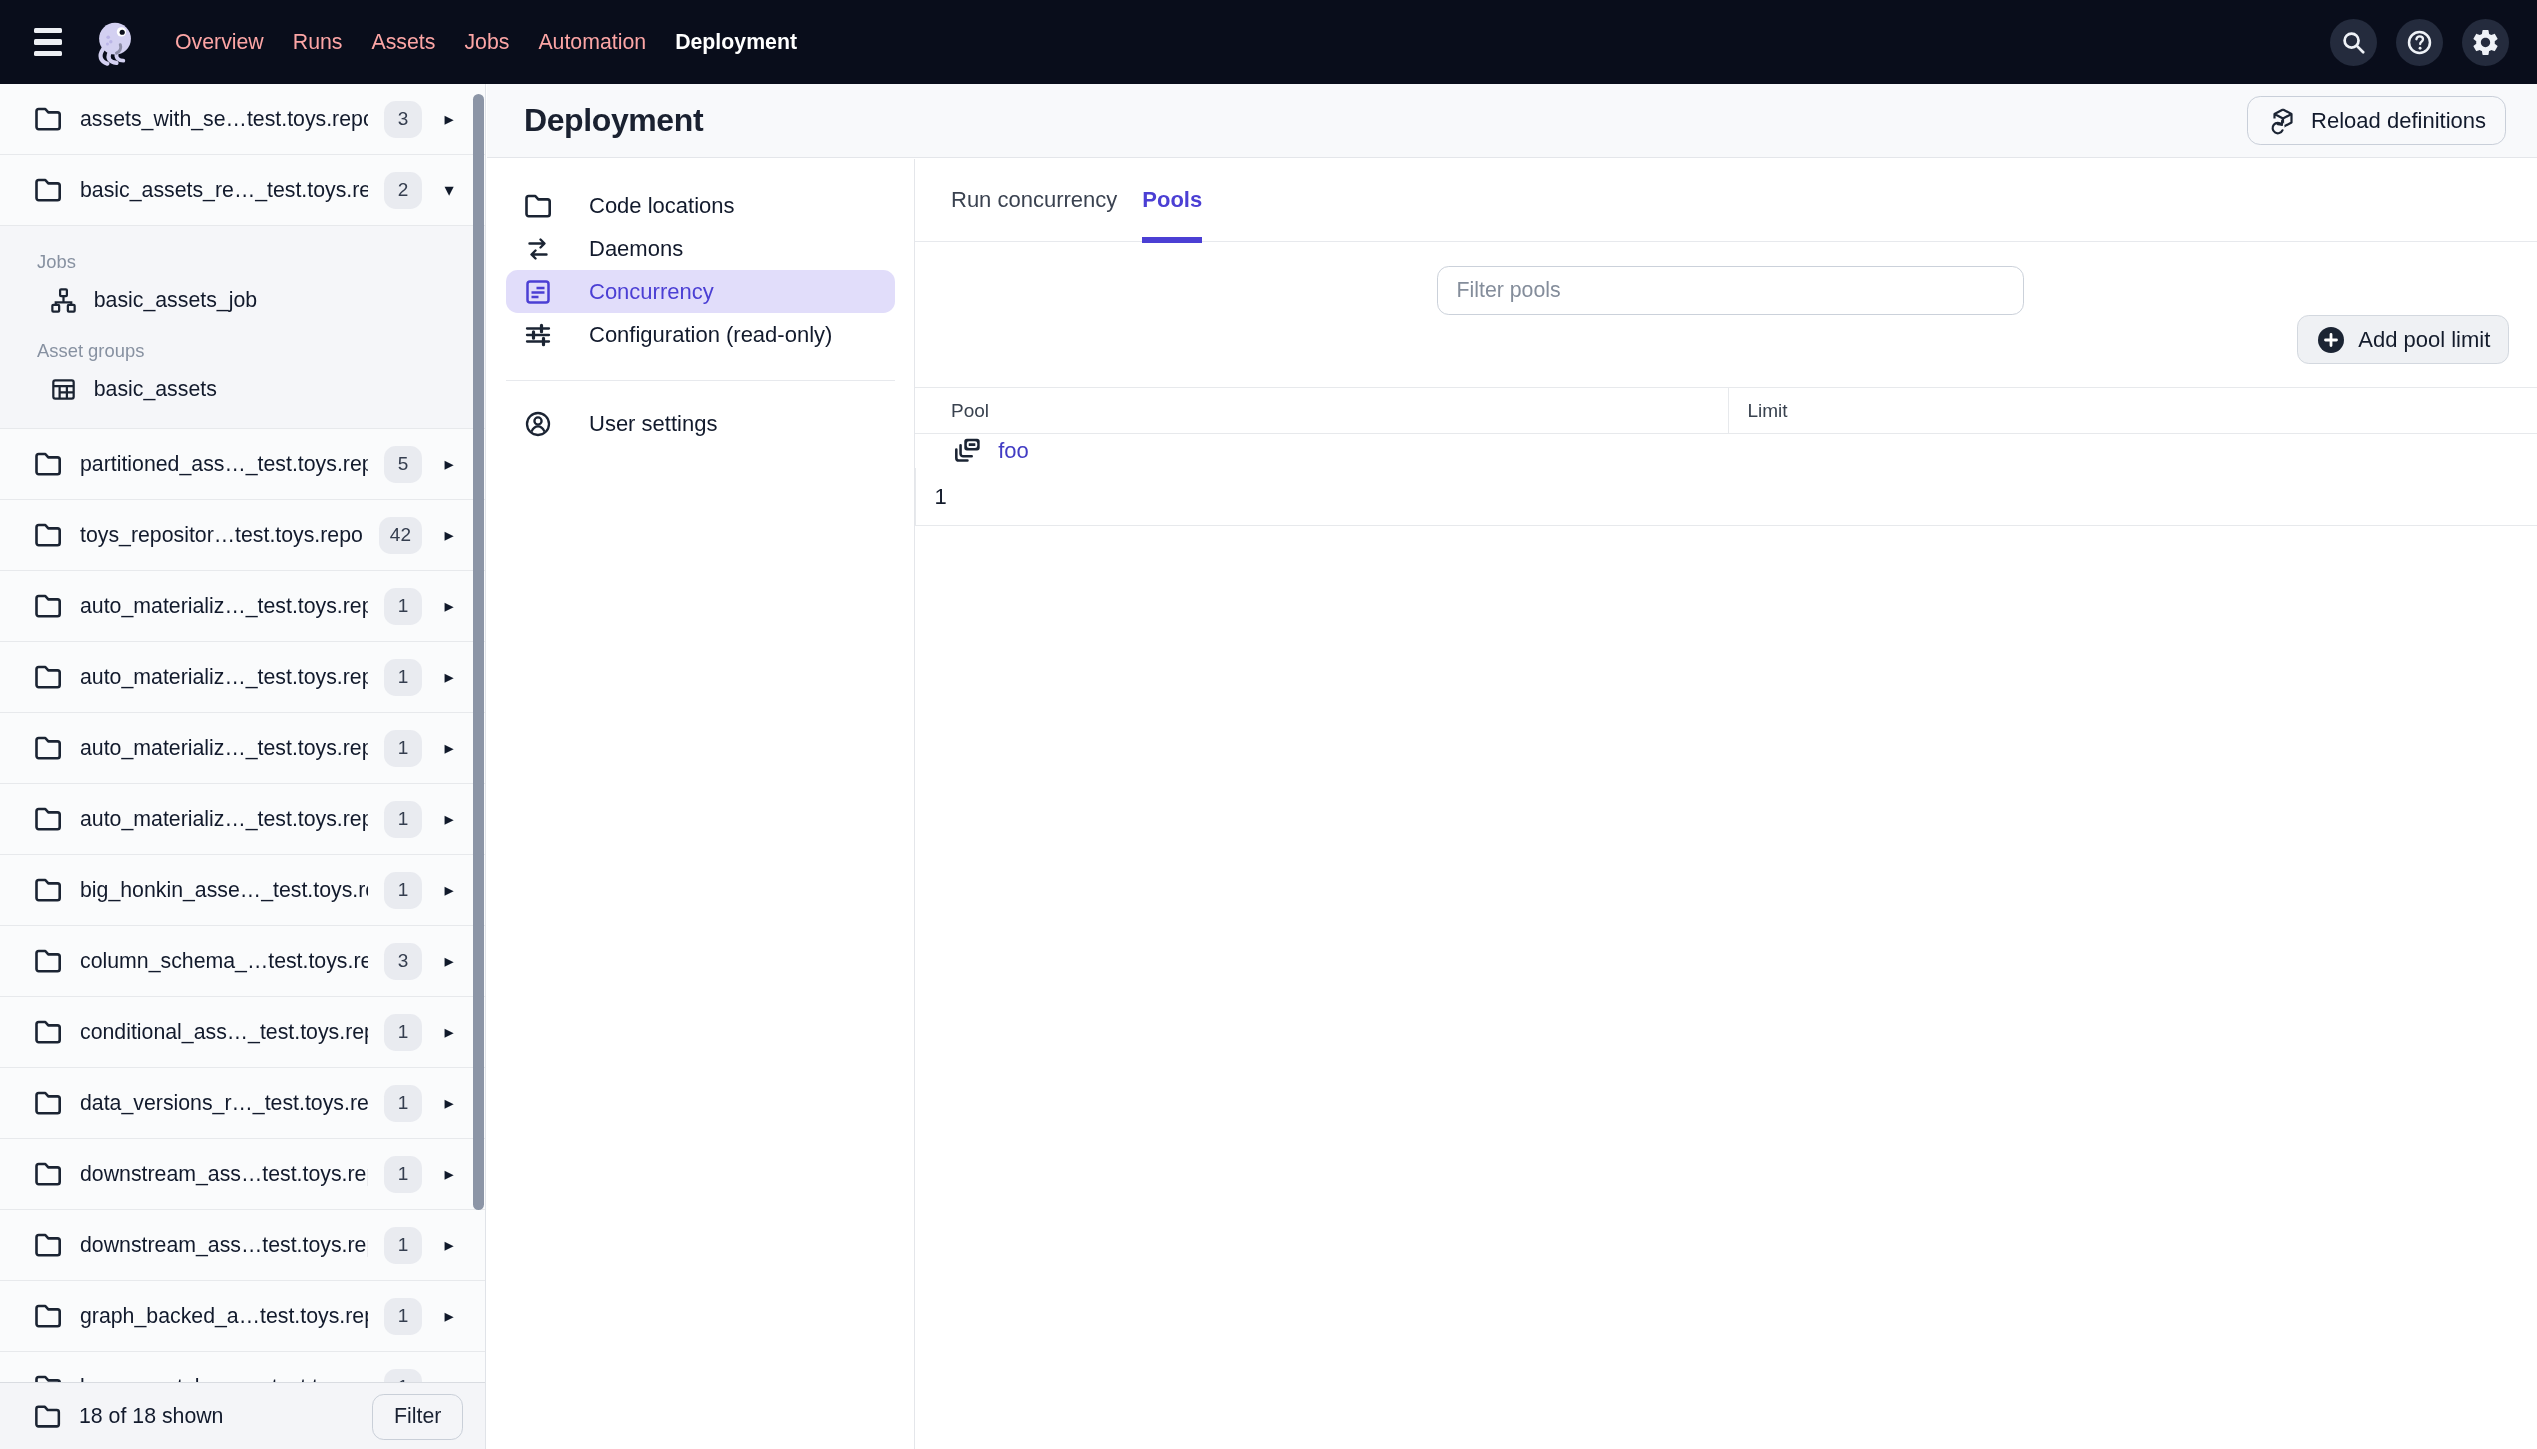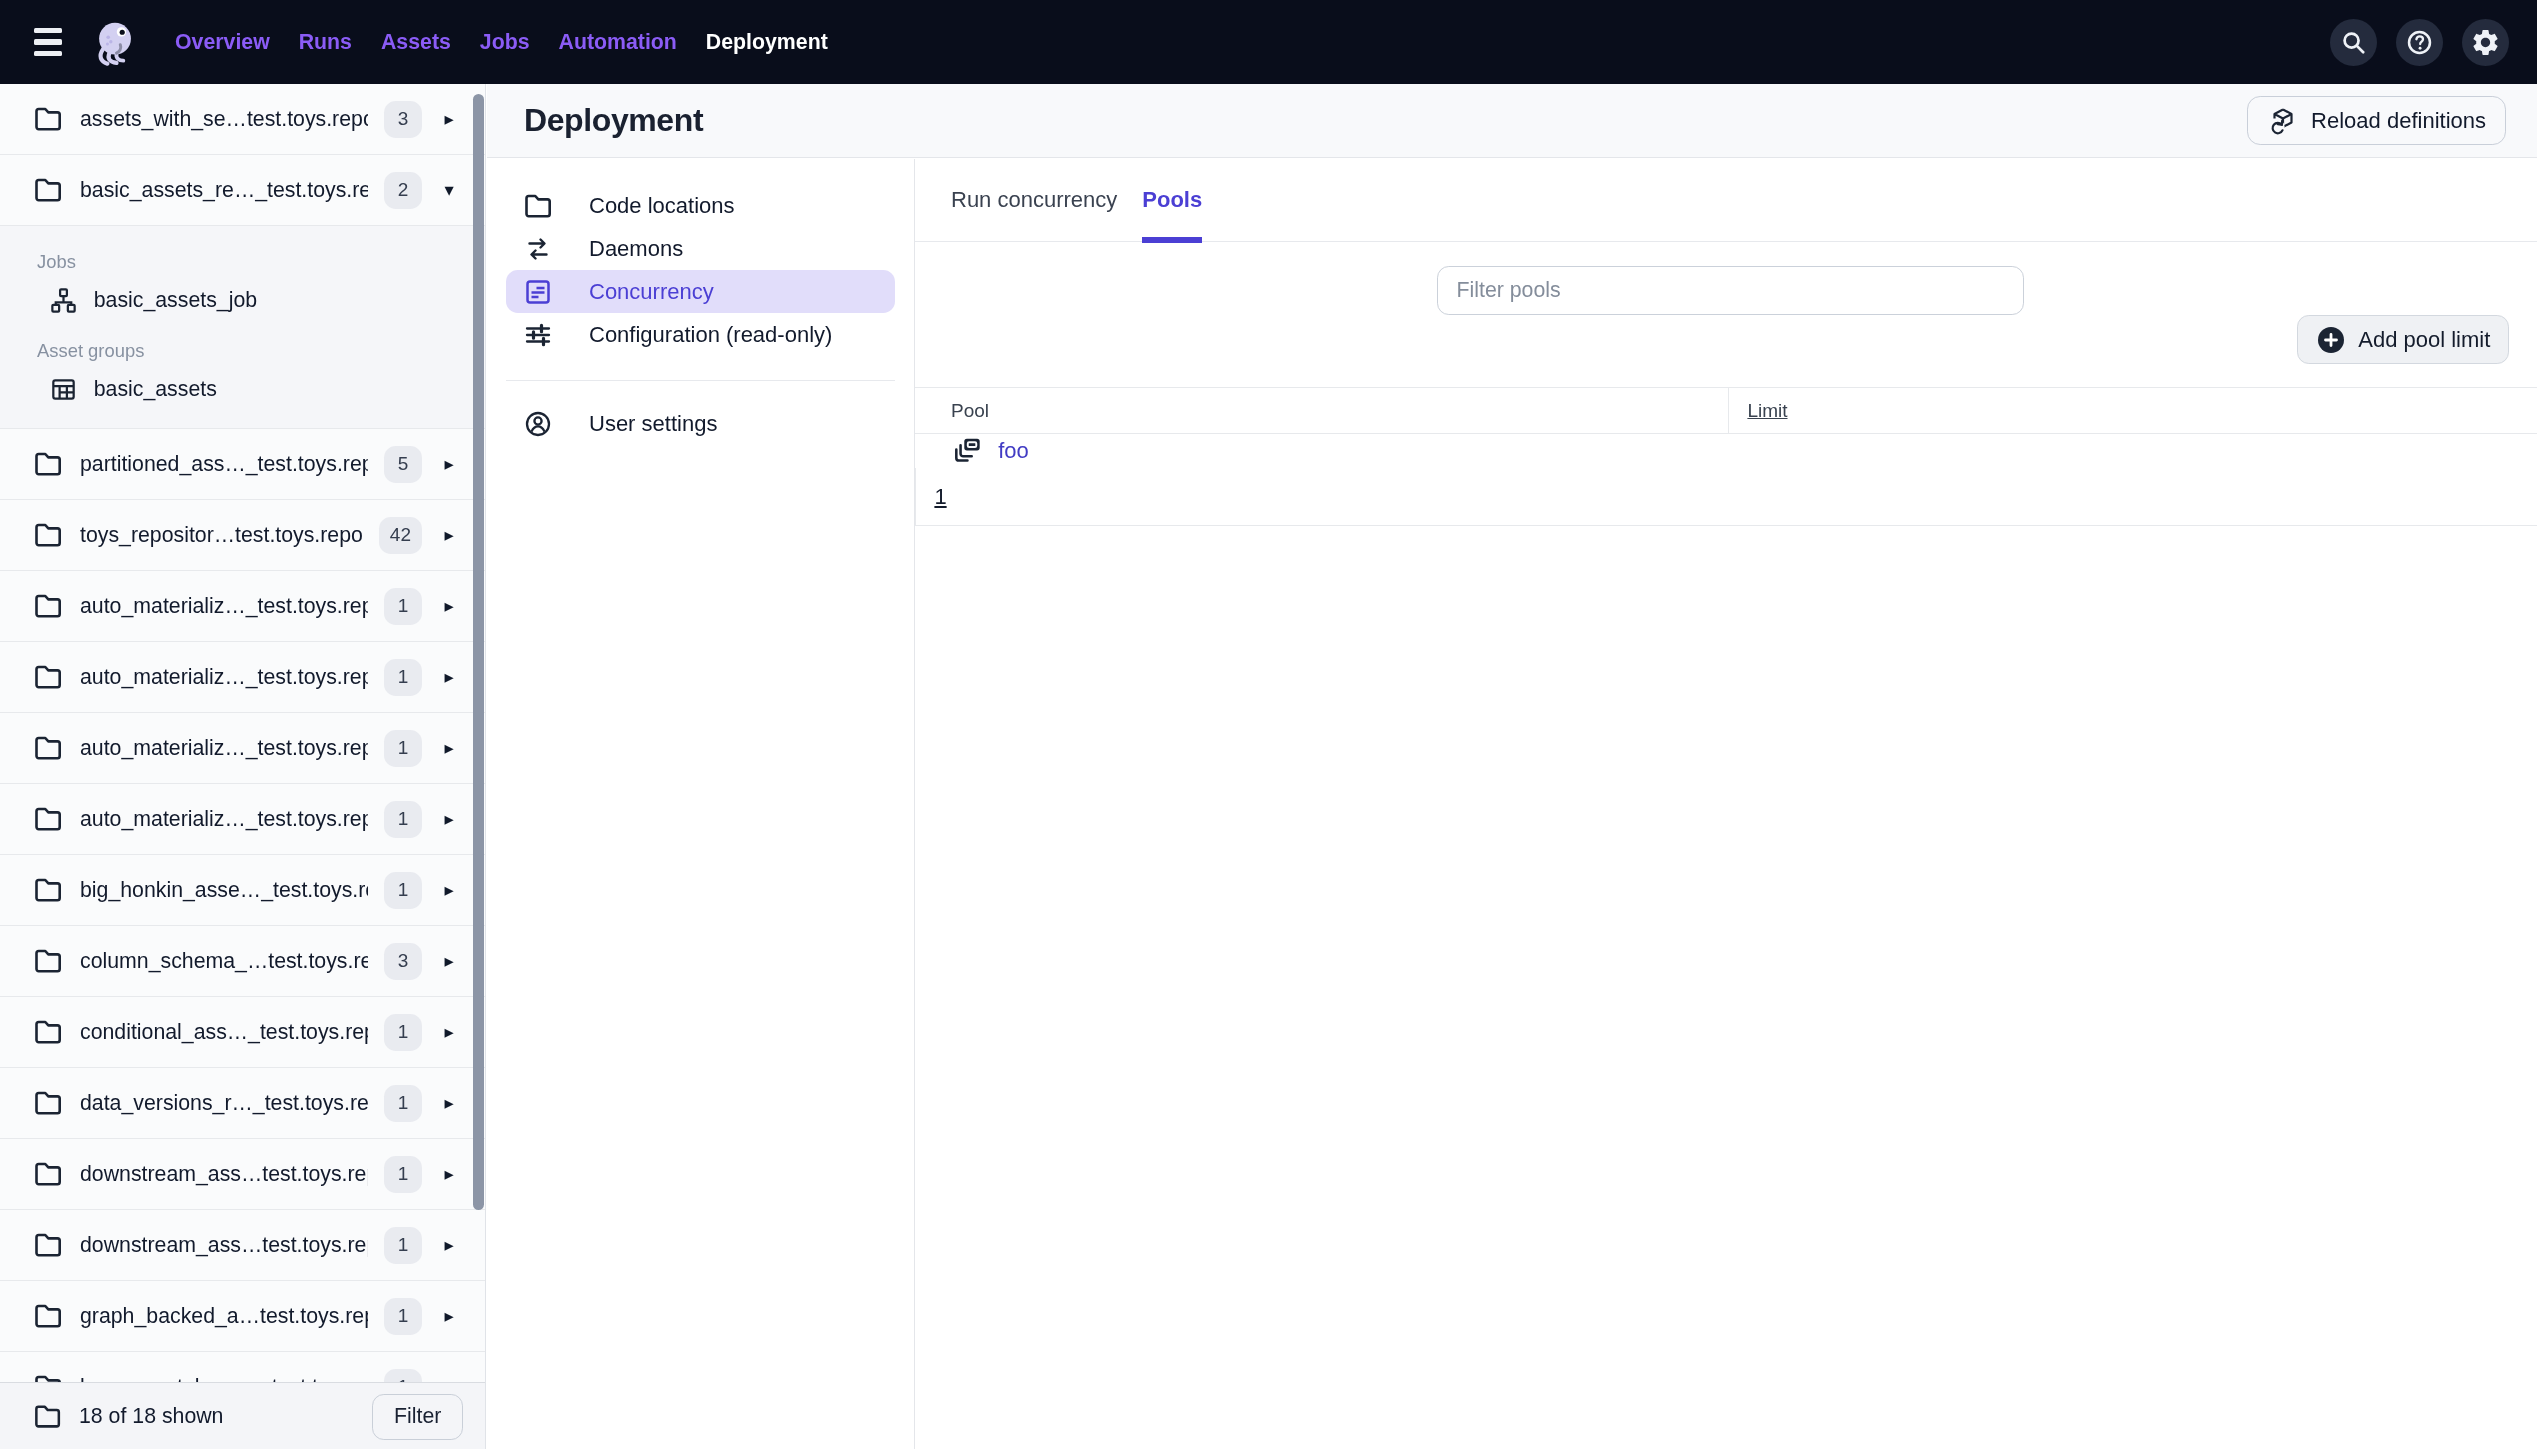--- a/index.html
+++ b/index.html
@@ -7,21 +7,21 @@
     font-family:"Liberation Sans", sans-serif; background:#fff; color:#121A2C; }
   .page { position:relative; width:2538px; height:1450px; }
 
   
   .topnav { position:absolute; top:0; left:0; width:100%; height:84px;
     background:#090D1B; display:flex; align-items:center; padding:0 29px 0 34px; }
   .burger { width:28px; display:flex; flex-direction:column; gap:6.6px; cursor:pointer; }
   .burger span { display:block; height:5.2px; background:#EDEFF4; border-radius:1.5px; }
   .logo { width:53px; height:53px; margin-left:25px; flex:none; }
   .navlinks { display:flex; gap:29px; margin-left:35px; font-size:21.3px; }
-  .navlink { color:#8b5cf6; cursor:pointer;font-weight:bold; }
+  .navlink { color:#fca5a5; cursor:pointer; }
   .navlink.active { color:#FFFFFF; font-weight:700; }
   .nav-icons { margin-left:auto; display:flex; gap:19px; }
   .icon-btn { width:47px; height:47px; border-radius:50%; background:#242B3D;
     display:grid; place-items:center; color:#EFF2F7; cursor:pointer; }
   .icon-btn svg { width:31px; height:31px; }
 
   
   .sidebar { position:absolute; top:84px; left:0; width:486px; bottom:0;
     background:#FAFBFC; border-right:0.7px solid #E0E3E8; }
   .rows { position:absolute; top:0; left:0; right:0; bottom:68px; overflow:hidden; }
@@ -86,21 +86,21 @@
   .add-btn { margin-left:auto; display:flex; align-items:center; gap:11px; height:49px;
     padding:0 17.7px; border:0.7px solid #D3D8DF; border-radius:11.8px; background:#EFF1F4;
     font-size:22px; font-weight:500; color:#141C2C; font-family:inherit; cursor:pointer; }
   .add-btn svg { width:32px; height:32px; }
 
   .pool-table { margin-top:23px; border-top:0.7px solid #E7E9EC; }
   .t-row { display:flex; border-bottom:0.7px solid #E7E9EC; }
   .t-head { height:46px; font-size:19px; color:#39424F; }
   .t-body { height:92px; font-size:22px;flex-direction:column; }
   .c-pool { width:813px; padding-left:36px; display:flex; align-items:center; gap:13.2px; min-width:0; }
-  .c-limit { flex:1; border-left:0.7px solid #E7E9EC; padding-left:18.4px; display:flex; align-items:center;text-decoration:underline; }
+  .c-limit { flex:1; border-left:0.7px solid #E7E9EC; padding-left:18.4px; display:flex; align-items:center; }
   .c-pool svg { width:34px; height:34px; color:#1B2433; flex:none; }
   .pool-link { color:#423CC4; cursor:pointer; text-decoration:none; }
   .t-body .c-limit { color:#141C2C; }
 </style>
 </head>
 <body>
 
 <svg width="0" height="0" style="position:absolute">
   <symbol id="i-folder" viewBox="0 0 32 32">
     <path d="M4.5 11V8.2c0-1.2 1-2.2 2.2-2.2h6.6l3 3.4h9.2c1.2 0 2.2 1 2.2 2.2V24c0 1.2-1 2.2-2.2 2.2H6.7c-1.2 0-2.2-1-2.2-2.2z" fill="none" stroke="currentColor" stroke-width="2.6" stroke-linejoin="round"></path>

